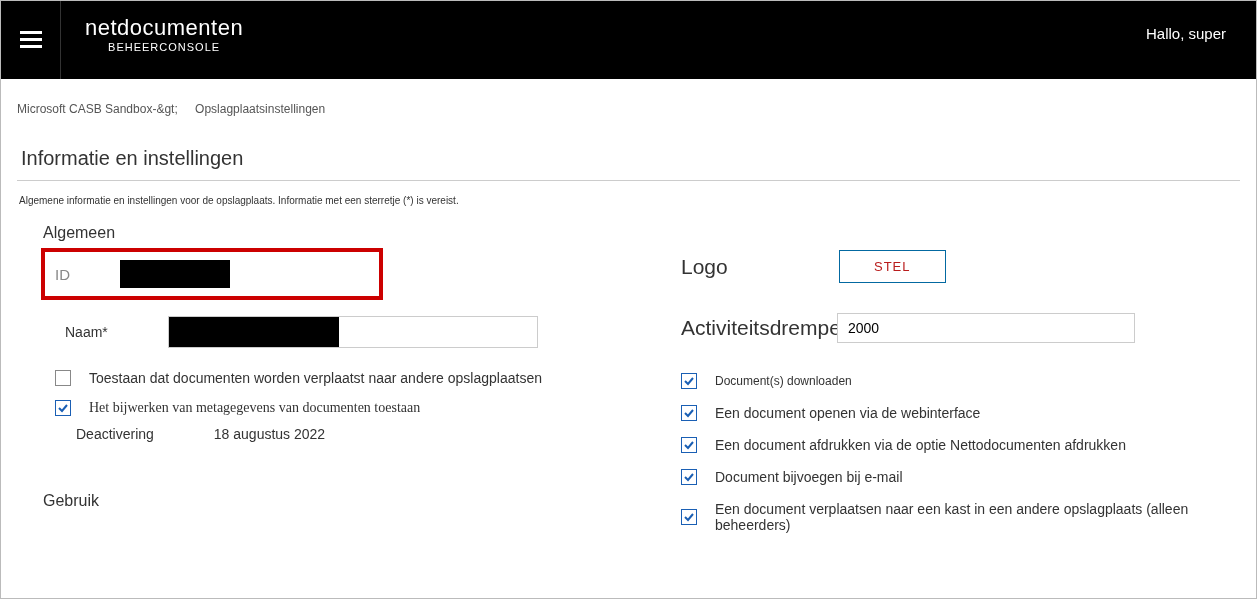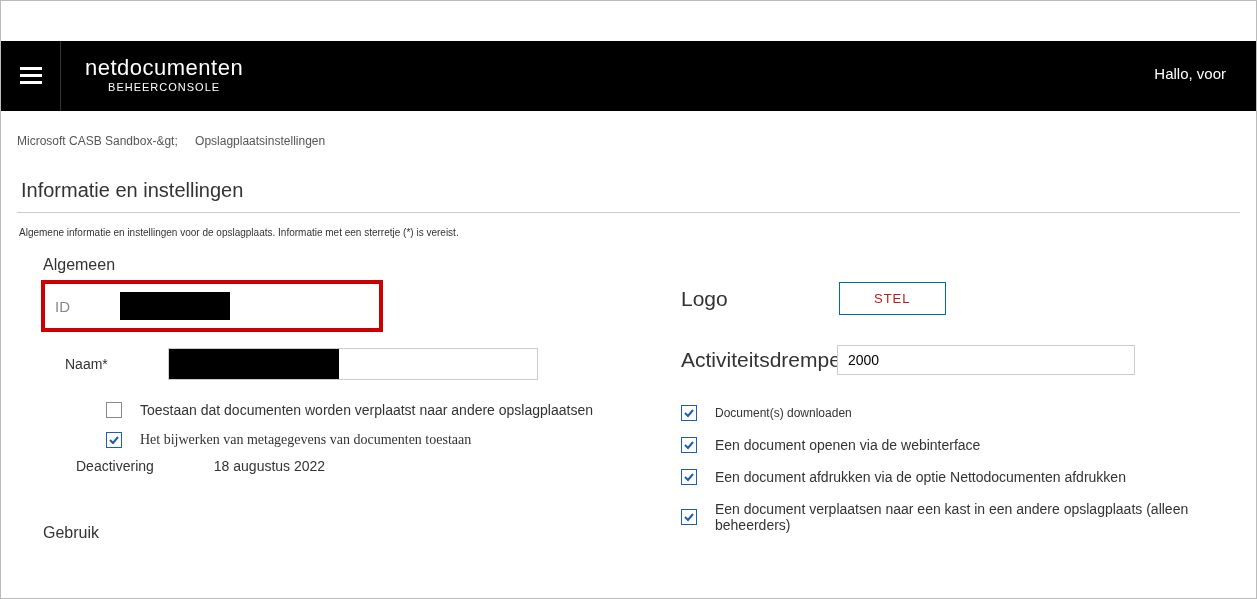--- a/index.html
+++ b/index.html
@@ -11,22 +11,21 @@
     width: 1257px;
     height: 599px;
     overflow: hidden;
     border: 1px solid #bbb;
   }
   .header {
     background: #000;
     color: #fff;
     display: flex;
     align-items: stretch;
-    height: 70px;
-    margin-top: 40px;
+    height: 78px;
   }
   .hamburger {
     width: 60px;
     display: flex;
     align-items: center;
     justify-content: center;
     border-right: 1px solid #333;
     cursor: pointer;
   }
   .hamburger svg { fill: #fff; }
@@ -114,21 +113,21 @@
   }
   .name-mask {
     background: #000;
     width: 170px;
     height: 100%;
   }
   .check-row {
     display: flex;
     align-items: flex-end;
     gap: 18px;
-    margin: 22px 0 0 85px;
+    margin: 22px 0 0 34px;
     font-size: 14px;
   }
   .check-row.tight { margin-top: 14px; font-family: Liberation Serif, serif; }
   .deact-row {
     display: flex;
     gap: 60px;
     margin: 10px 0 0 55px;
     font-size: 14px;
   }
   .logo-row, .thresh-row {
@@ -197,21 +196,21 @@
         <rect x="0" y="0" width="22" height="3"></rect>
         <rect x="0" y="7" width="22" height="3"></rect>
         <rect x="0" y="14" width="22" height="3"></rect>
       </svg>
   </div>
   <div class="brand">
     <div class="brand-title">netdocumenten</div>
     <div class="brand-sub">BEHEERCONSOLE</div>
   </div>
   <div class="header-spacer"></div>
-  <div class="greeting">Hallo, voor</div>
+  <div class="greeting">Hallo, super</div>
 </div>
 
 <div class="breadcrumb">
   <span class="crumb">Microsoft CASB Sandbox-&amp;gt;</span>
   <span class="crumb">Opslagplaatsinstellingen</span>
 </div>
 
 <div class="page-title">Informatie en instellingen</div>
 <hr class="divider">
 <div class="page-desc">Algemene informatie en instellingen voor de opslagplaats. Informatie met een sterretje (*) is vereist.</div>
@@ -291,17 +290,25 @@
             </svg>
           </span>
         <span>Een document afdrukken via de optie Nettodocumenten afdrukken</span>
       </div>
       <div class="rcheck-row">
         <span class="cbox checked">
             <svg width="12" height="12" viewBox="0 0 12 12" fill="none" stroke-width="2">
               <path d="M2 6 L5 9 L10 3"></path>
             </svg>
           </span>
+        <span>Document bijvoegen bij e-mail</span>
+      </div>
+      <div class="rcheck-row">
+        <span class="cbox checked">
+            <svg width="12" height="12" viewBox="0 0 12 12" fill="none" stroke-width="2">
+              <path d="M2 6 L5 9 L10 3"></path>
+            </svg>
+          </span>
         <span>Een document verplaatsen naar een kast in een andere opslagplaats (alleen beheerders)</span>
       </div>
     </div>
   </div>
 </div>
 
 </body></html>

